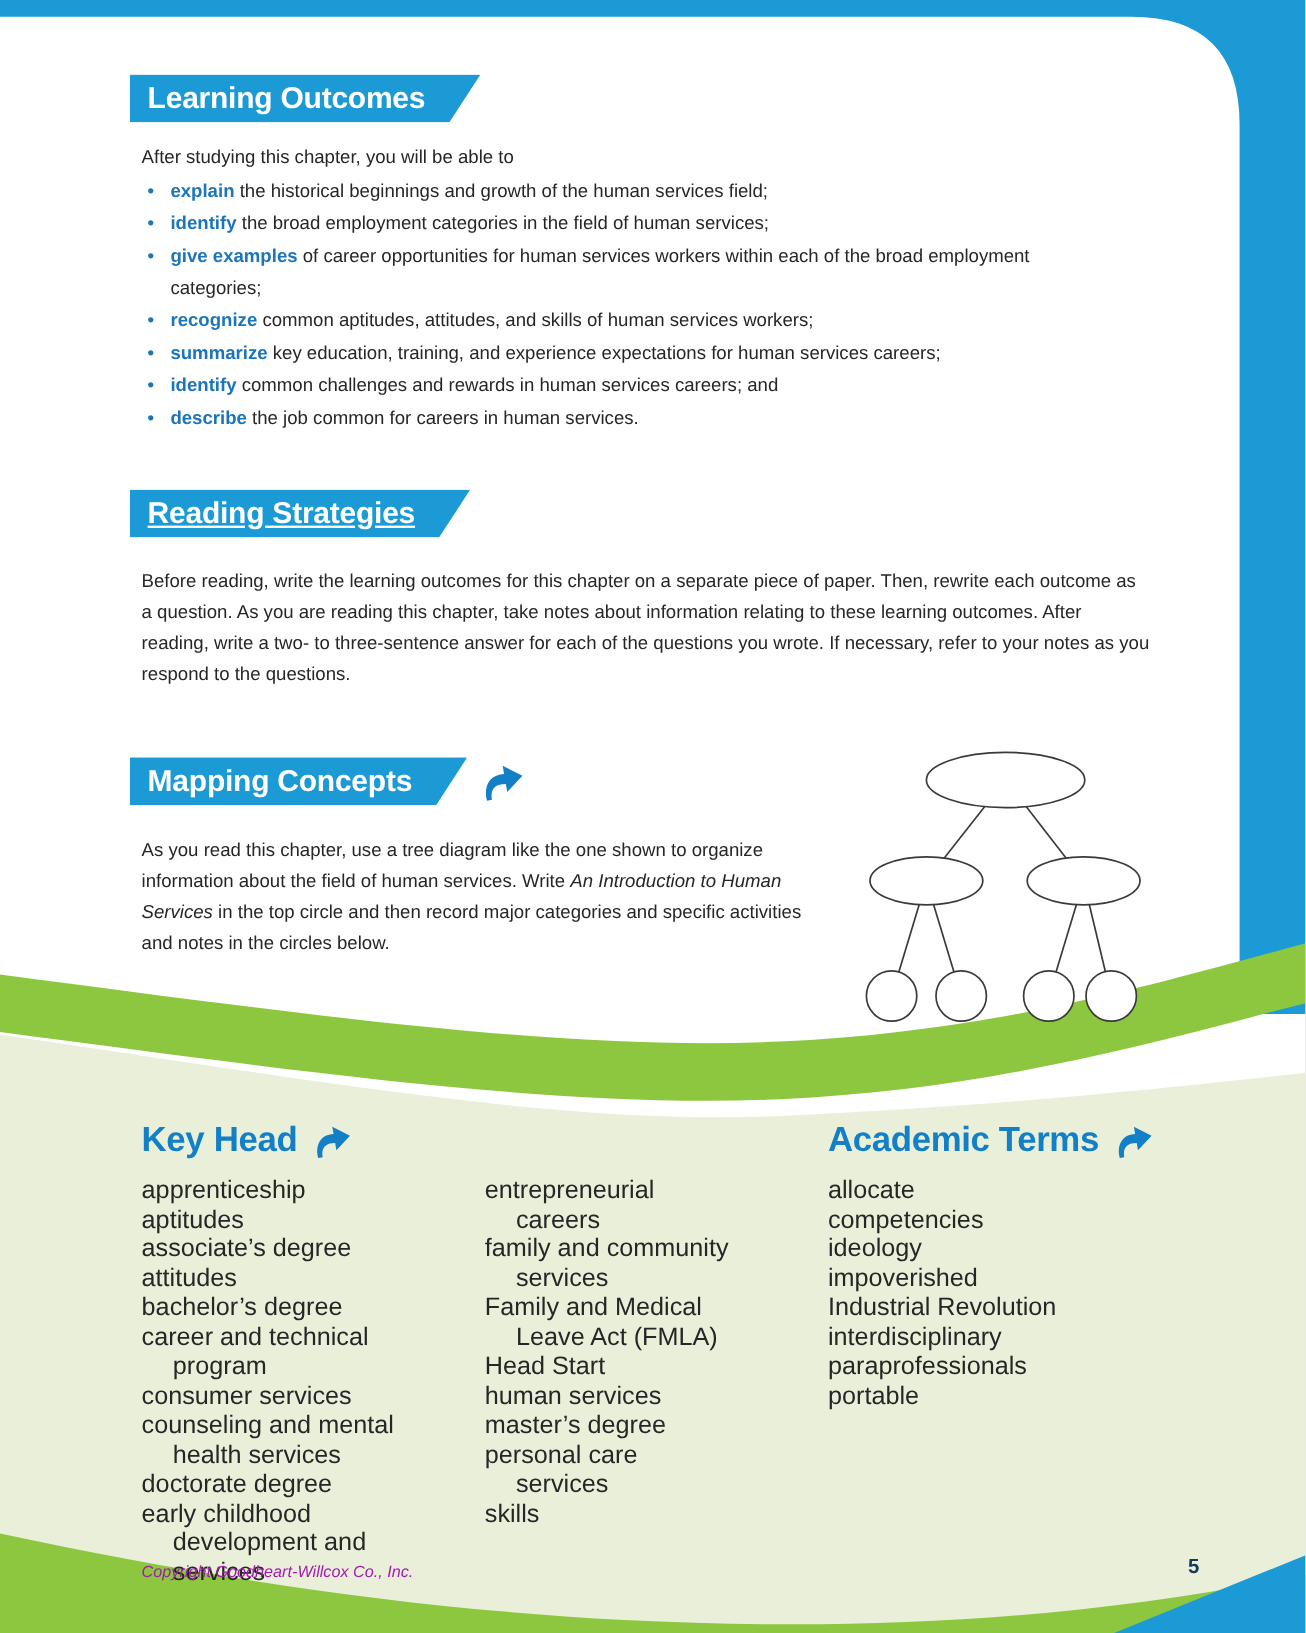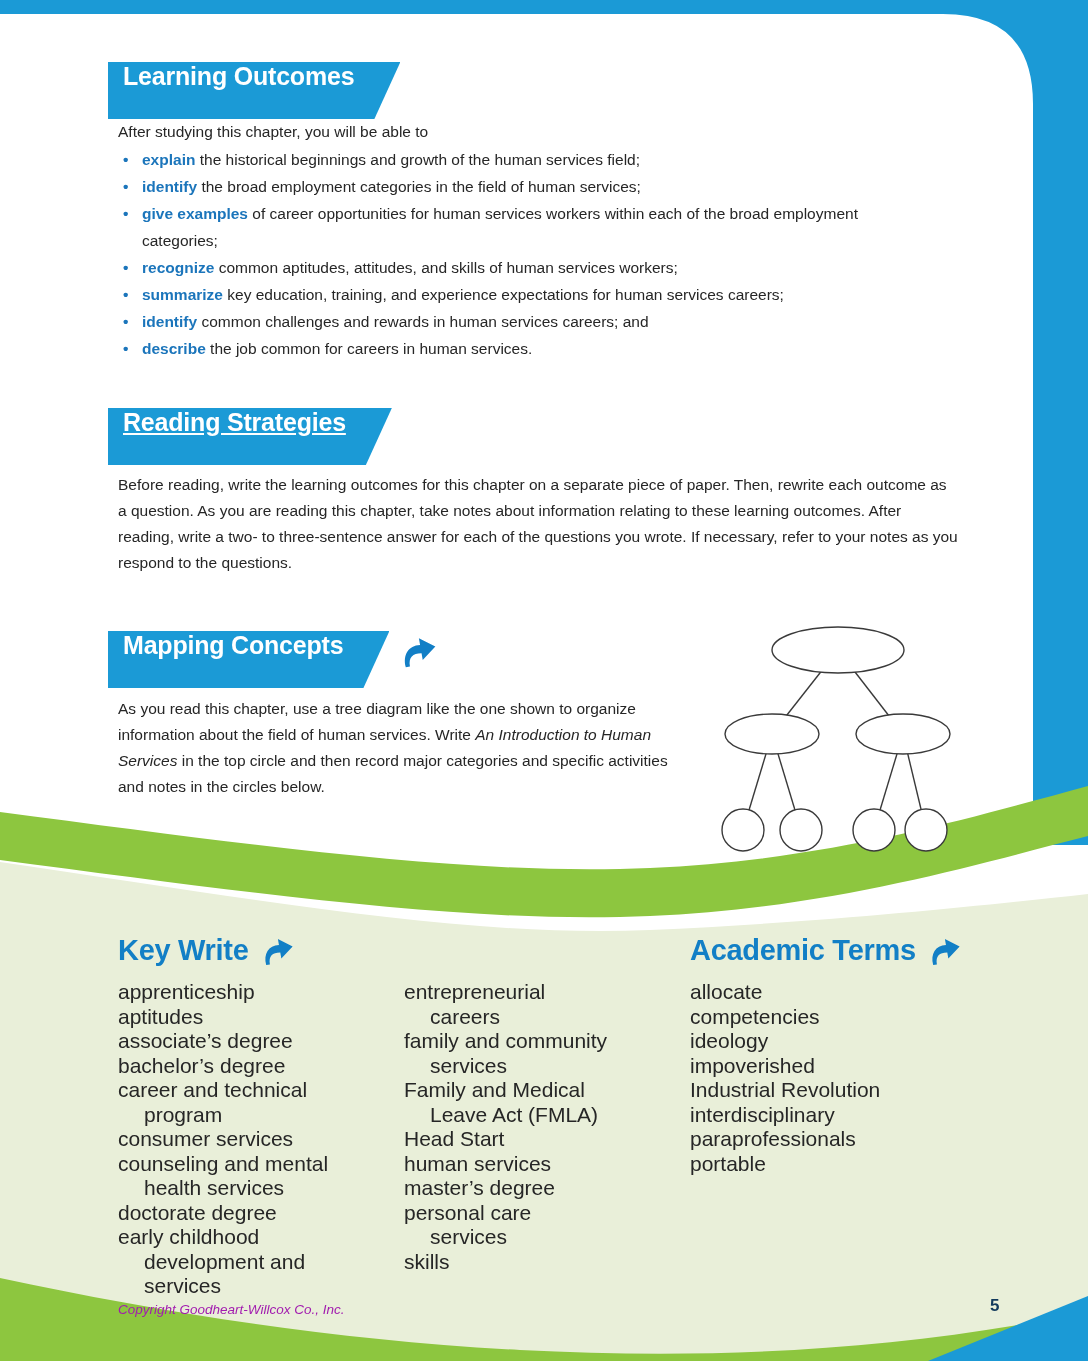--- a/index.html
+++ b/index.html
@@ -15,23 +15,23 @@
     position:relative;width:1088px;height:1361px;margin:0 auto;
     background:#ffffff;overflow:hidden;
     font-family:"Liberation Sans", sans-serif;color:var(--text-dark);
   }
   .deco{position:absolute;left:0;top:0;width:1088px;height:1361px;pointer-events:none;}
   .c-blue{fill:var(--banner-blue);}
   .c-lime{fill:var(--lime-green);}
   .c-pale{fill:var(--pale-green);}
 
   .banner{
-    position:absolute;height:57px;background:var(--banner-blue);
+    position:absolute;height:40px;background:var(--banner-blue);
     color:#fff;font-weight:700;font-size:25px;letter-spacing:-0.2px;
-    display:flex;padding:0 46px 0 15px;
+    display:flex;align-items:center;padding:0 46px 0 15px;
     clip-path:polygon(0 0,100% 0,calc(100% - 26px) 100%,0 100%);
     white-space:nowrap;
   }
   .body-text{position:absolute;font-size:15.5px;line-height:26px;color:var(--text-dark);}
   .intro{position:absolute;font-size:15.5px;line-height:24px;}
 
   ul.outcomes{position:absolute;list-style:none;margin:0;padding:0;width:786px;}
   ul.outcomes li{position:relative;padding-left:24px;line-height:27px;font-size:15.5px;}
   ul.outcomes li::before{content:"\2022";position:absolute;left:5px;color:var(--lead-blue);font-weight:700;}
   .lead{color:var(--lead-blue);font-weight:700;}
@@ -117,29 +117,30 @@
     <ellipse cx="128" cy="30" rx="66" ry="23"></ellipse>
     <ellipse cx="62" cy="114" rx="47" ry="20"></ellipse>
     <ellipse cx="193" cy="114" rx="47" ry="20"></ellipse>
     <circle cx="33" cy="210" r="21"></circle>
     <circle cx="91" cy="210" r="21"></circle>
     <circle cx="164" cy="210" r="21"></circle>
     <circle cx="216" cy="210" r="21"></circle>
   </svg>
 
   <div class="terms-heading" style="left:118px;top:934px;">
-    <span>Key Write</span>
+    <span>Key Head</span>
     <svg class="arrow-icon">
         <use href="#curved-arrow"></use>
       </svg>
   </div>
   <div class="term-col" style="left:118px;top:980px;width:248px;" id="kt-col1">
       <div class="term">apprenticeship</div>
       <div class="term">aptitudes</div>
       <div class="term">associate’s degree</div>
+      <div class="term">attitudes</div>
       <div class="term">bachelor’s degree</div>
       <div class="term">career and technical program</div>
       <div class="term">consumer services</div>
       <div class="term">counseling and mental health services</div>
       <div class="term">doctorate degree</div>
       <div class="term">early childhood development and services</div>
     </div>
   <div class="term-col" style="left:404px;top:980px;width:205px;" id="kt-col2">
       <div class="term">entrepreneurial careers</div>
       <div class="term">family and community services</div>

